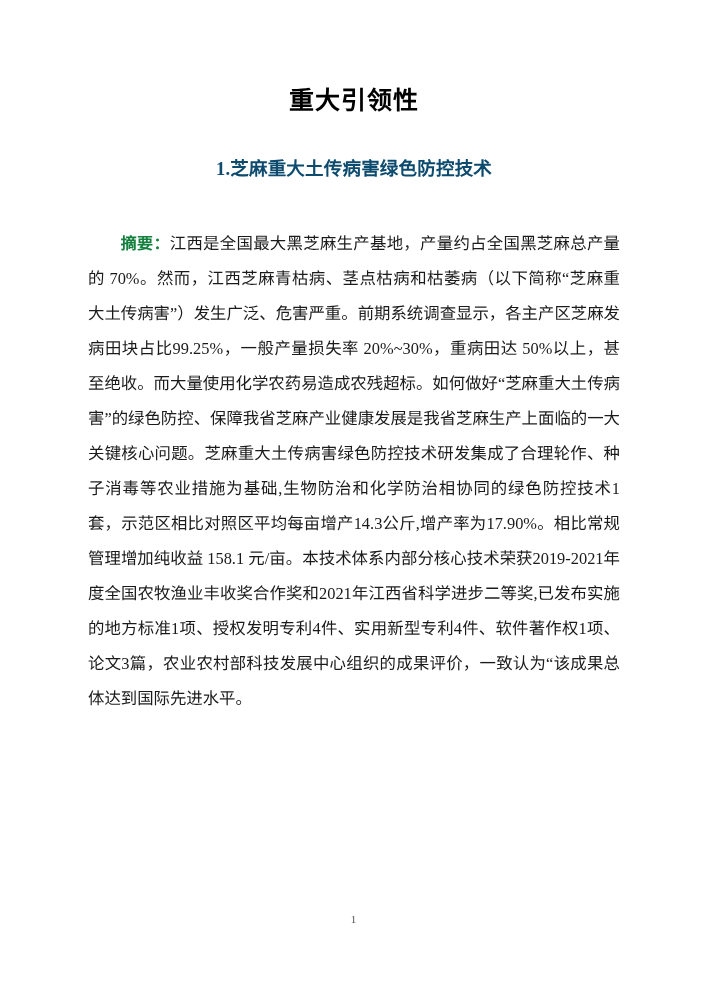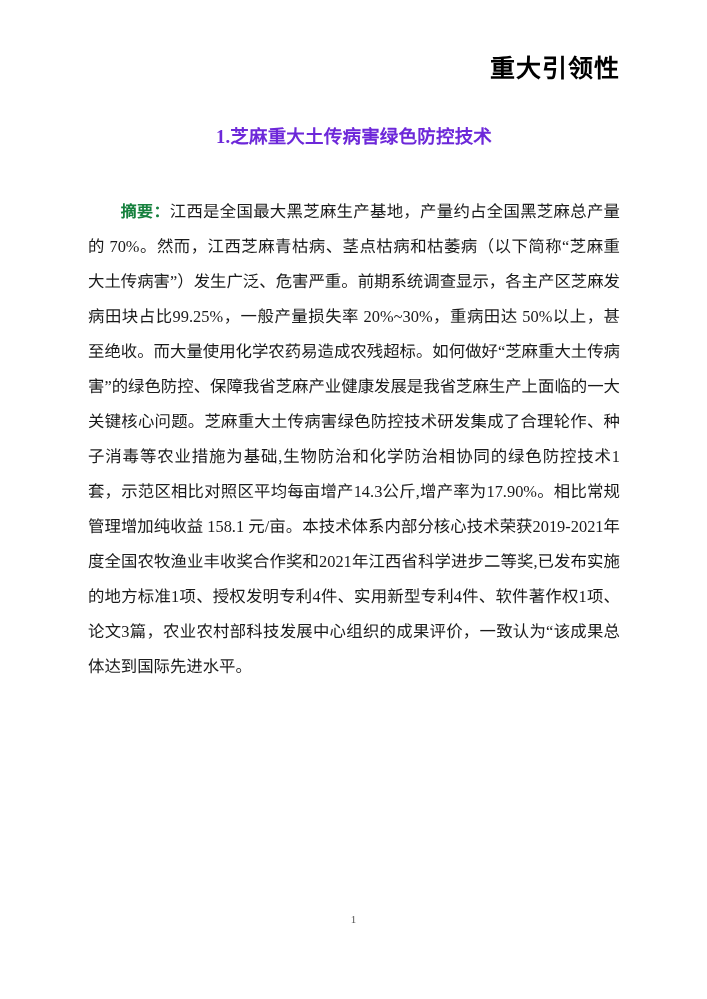--- a/index.html
+++ b/index.html
@@ -21,40 +21,40 @@
 
   .content {
     position: absolute;
     left: 88px;
     top: 0;
     width: 532px;
   }
 
   .doc-title {
     margin: 0;
-    padding-top: 52px;
-    text-align: right;
+    padding-top: 84px;
+    text-align: center;
     font-family: "Liberation Serif", "DejaVu Serif", serif;
     font-weight: bold;
     font-size: 25px;
     line-height: 34px;
     letter-spacing: 1px;
     color: #000000;
   }
 
   .doc-subtitle {
     margin: 0;
     padding-top: 38px;
     text-align: center;
     font-family: "Liberation Serif", "DejaVu Serif", serif;
     font-weight: bold;
     font-size: 18.5px;
     line-height: 26px;
     letter-spacing: 0.2px;
-    color: #6d28d9;
+    color: #0c4a6e;
   }
 
   .abstract {
     margin: 0;
     padding-top: 44px;
     font-family: "Liberation Serif", "DejaVu Serif", serif;
     font-size: 16.4px;
     line-height: 35px;
     color: #1a1a1a;
     text-align: justify;

